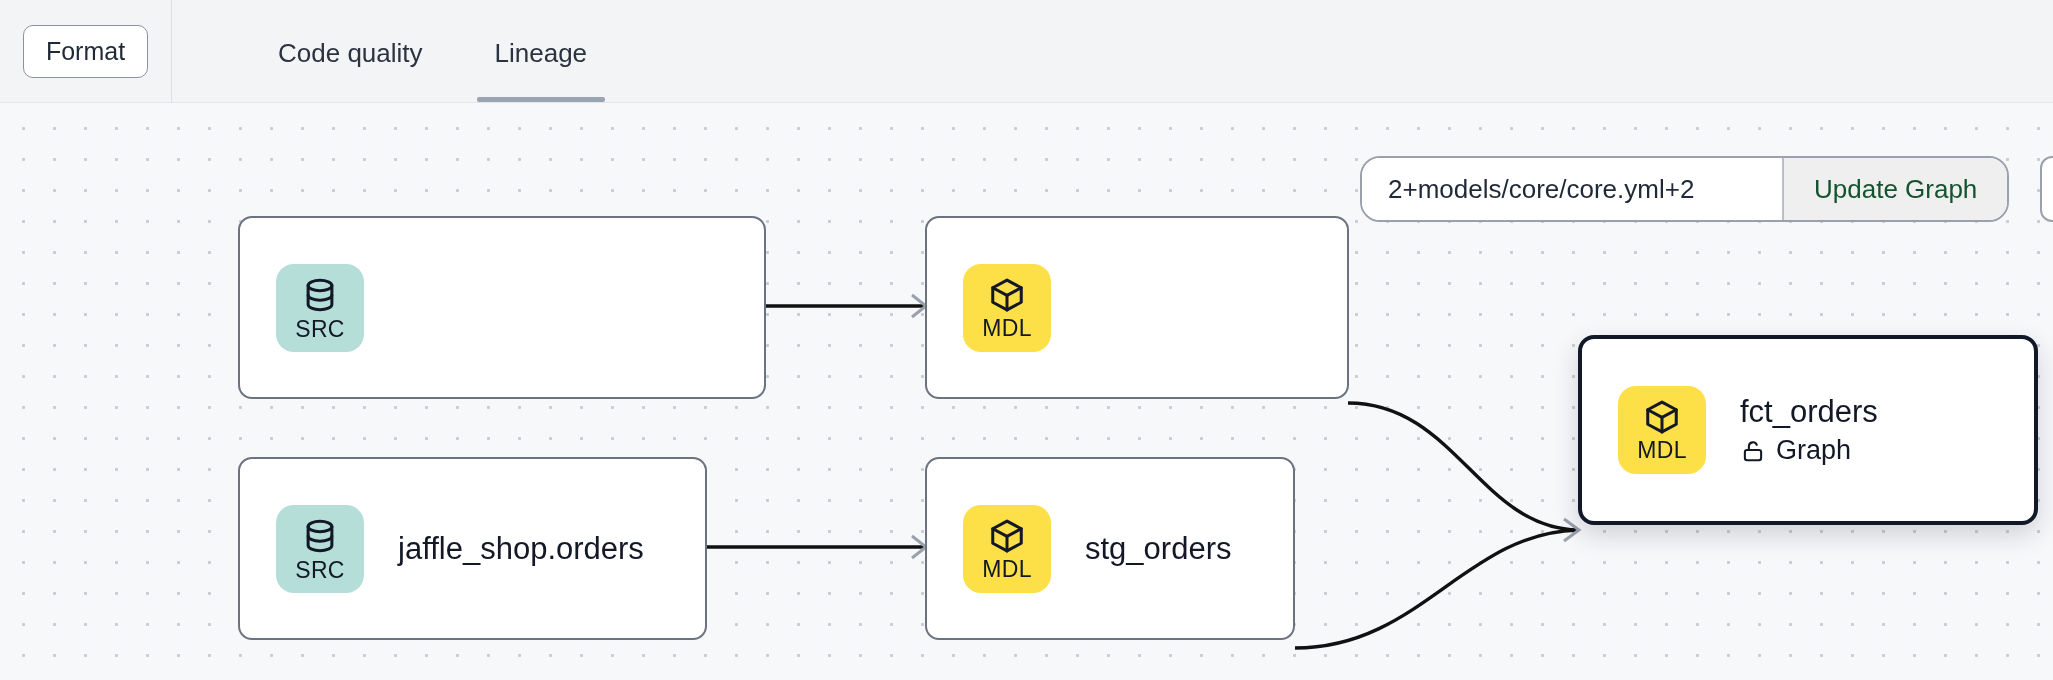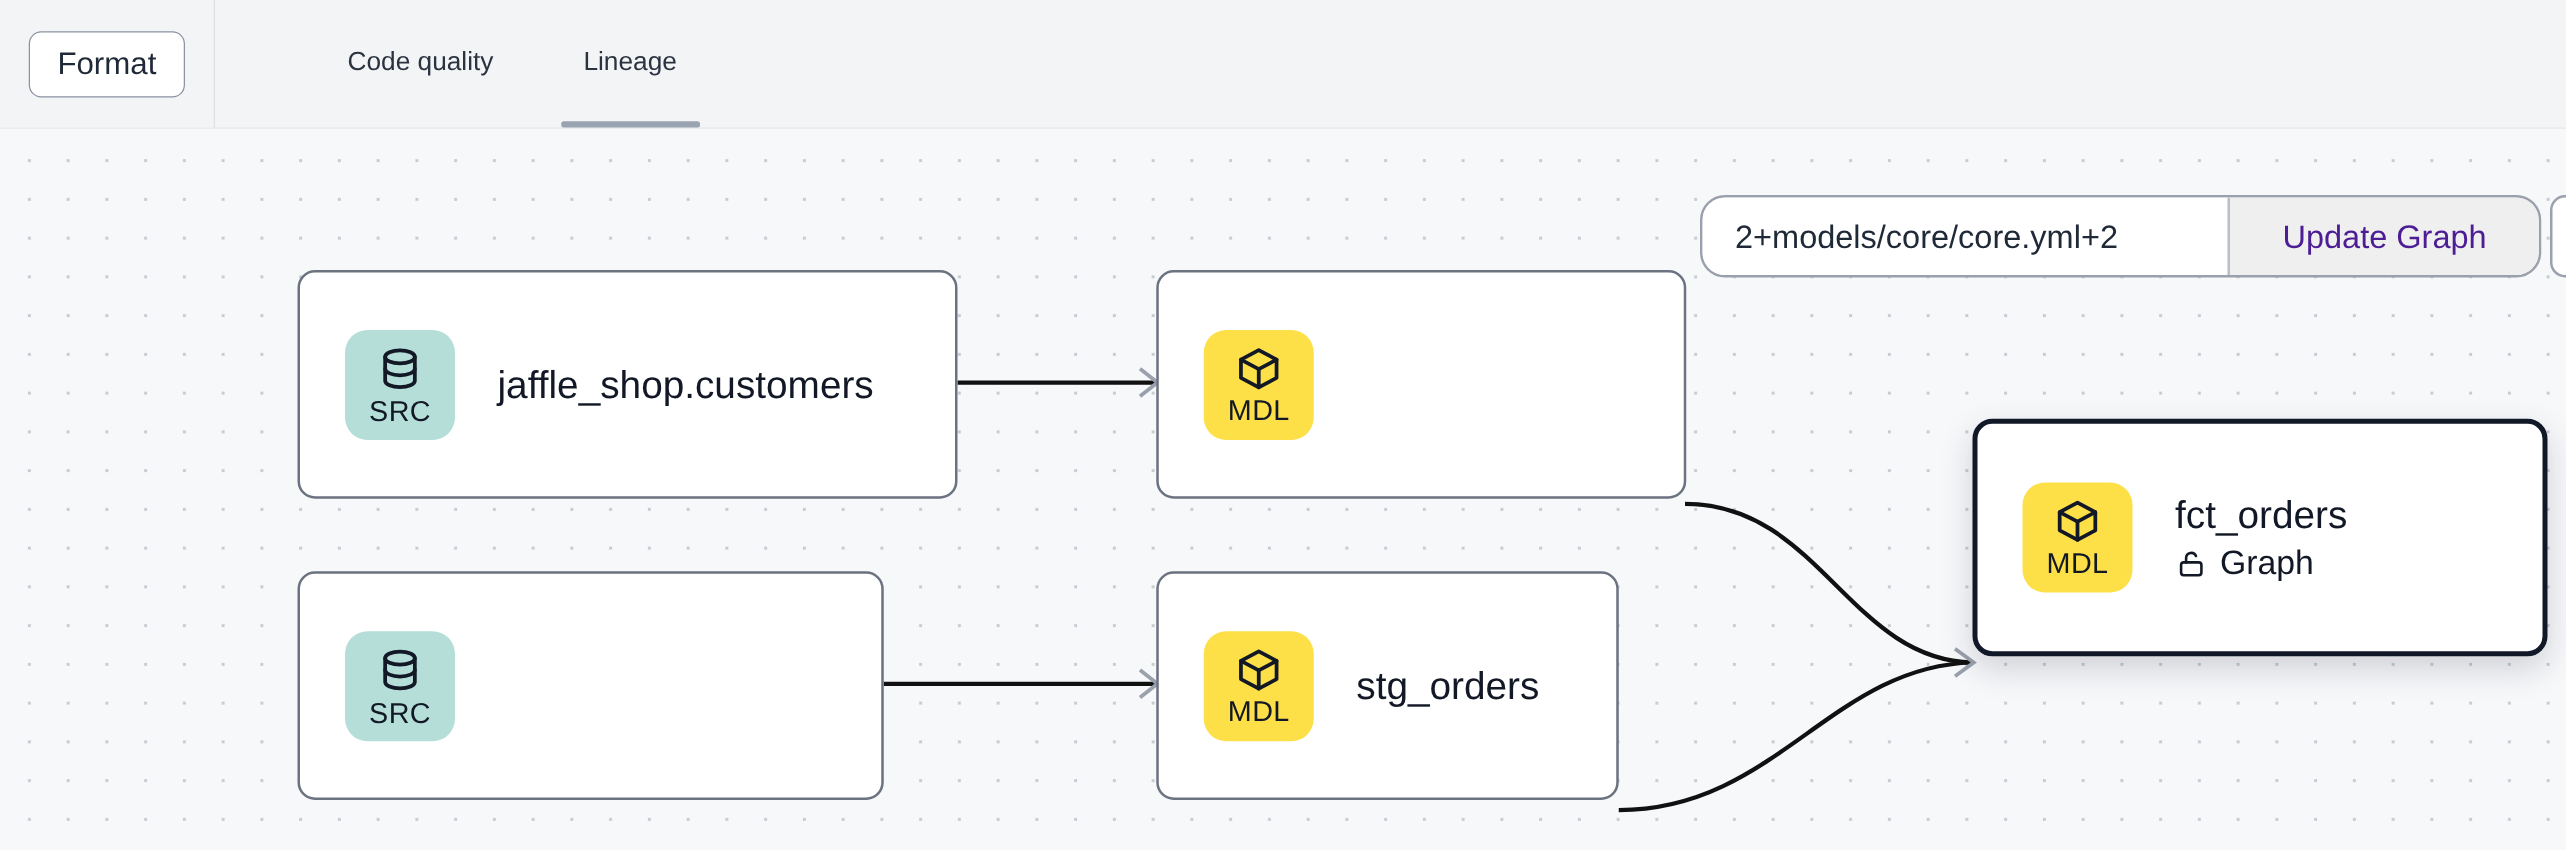--- a/index.html
+++ b/index.html
@@ -33,21 +33,21 @@
     padding: 13px 22px;
     font-size: 25px;
     color: #1f2937;
     line-height: 1;
     cursor: pointer;
     font-family: "Liberation Sans", sans-serif;
   }
   .tabs { display: flex; align-items: flex-start; height: 102px; padding-left: 70px; }
   .tab {
     position: relative;
-    font-size: 21px;
+    font-size: 26px;
     color: #2b3240;
     padding: 38px 36px 0 36px;
     height: 102px;
     cursor: pointer;
     white-space: nowrap;
   }
   .tab.active::after {
     content: "";
     position: absolute;
     left: 18px; right: 18px; bottom: 0;
@@ -126,22 +126,22 @@
     color: #1f2937;
     padding: 0 26px;
     width: 420px;
     font-family: "Liberation Sans", sans-serif;
   }
   .selector-btn {
     background: #efefef;
     border: none;
     border-left: 2px solid #b9bfc9;
     font-size: 26px;
-    color: #4c1d95;
-    padding: 0 42px;
+    color: #14532d;
+    padding: 0 30px;
     cursor: pointer;
     white-space: nowrap;
     font-family: "Liberation Sans", sans-serif;
   }
   .side-control {
     position: absolute;
     background: #ffffff;
     border: 2px solid #9aa1ad;
     border-radius: 12px;
     height: 66px;
@@ -184,23 +184,20 @@
 
     <div class="node" style="left:238px; top:113px; width:528px; height:183px;">
       <div class="badge src">
         <svg width="38" height="40" viewBox="0 0 24 24" fill="none" stroke="#121826" stroke-width="1.9" stroke-linecap="round" stroke-linejoin="round">
           <ellipse cx="12" cy="6" rx="7.5" ry="3.3"></ellipse>
           <path d="M4.5 6 v12 c0 1.8 3.4 3.3 7.5 3.3 s7.5-1.5 7.5-3.3 V6"></path>
           <path d="M4.5 12 c0 1.8 3.4 3.3 7.5 3.3 s7.5-1.5 7.5-3.3"></path>
         </svg>
         <span class="badge-label">SRC</span>
       </div>
-      <div class="node-body">
-        <div class="node-title">jaffle_shop.customers</div>
-      </div>
     </div>
 
     <div class="node" style="left:925px; top:113px; width:424px; height:183px;">
       <div class="badge mdl">
         <svg width="38" height="38" viewBox="0 0 24 24" fill="none" stroke="#121826" stroke-width="1.9" stroke-linecap="round" stroke-linejoin="round">
           <path d="M12 2.6 L21 7.4 L21 16.6 L12 21.4 L3 16.6 L3 7.4 Z"></path>
           <path d="M3 7.4 L12 12.2 L21 7.4"></path>
           <path d="M12 12.2 L12 21.4"></path>
         </svg>
         <span class="badge-label">MDL</span>
@@ -208,20 +205,23 @@
     </div>
 
     <div class="node" style="left:238px; top:354px; width:469px; height:183px;">
       <div class="badge src">
         <svg width="38" height="40" viewBox="0 0 24 24" fill="none" stroke="#121826" stroke-width="1.9" stroke-linecap="round" stroke-linejoin="round">
           <ellipse cx="12" cy="6" rx="7.5" ry="3.3"></ellipse>
           <path d="M4.5 6 v12 c0 1.8 3.4 3.3 7.5 3.3 s7.5-1.5 7.5-3.3 V6"></path>
           <path d="M4.5 12 c0 1.8 3.4 3.3 7.5 3.3 s7.5-1.5 7.5-3.3"></path>
         </svg>
         <span class="badge-label">SRC</span>
+      </div>
+      <div class="node-body">
+        <div class="node-title">jaffle_shop.orders</div>
       </div>
     </div>
 
     <div class="node" style="left:925px; top:354px; width:370px; height:183px;">
       <div class="badge mdl">
         <svg width="38" height="38" viewBox="0 0 24 24" fill="none" stroke="#121826" stroke-width="1.9" stroke-linecap="round" stroke-linejoin="round">
           <path d="M12 2.6 L21 7.4 L21 16.6 L12 21.4 L3 16.6 L3 7.4 Z"></path>
           <path d="M3 7.4 L12 12.2 L21 7.4"></path>
           <path d="M12 12.2 L12 21.4"></path>
         </svg>

